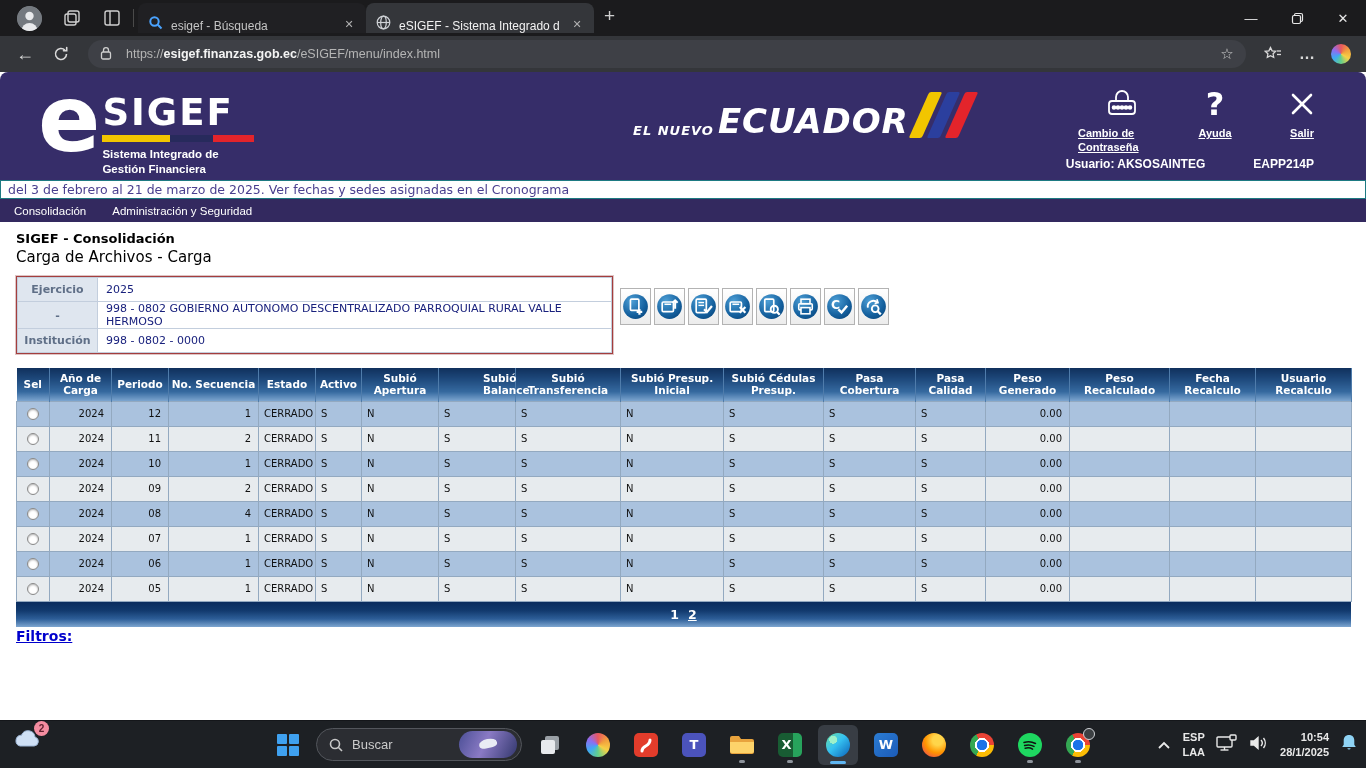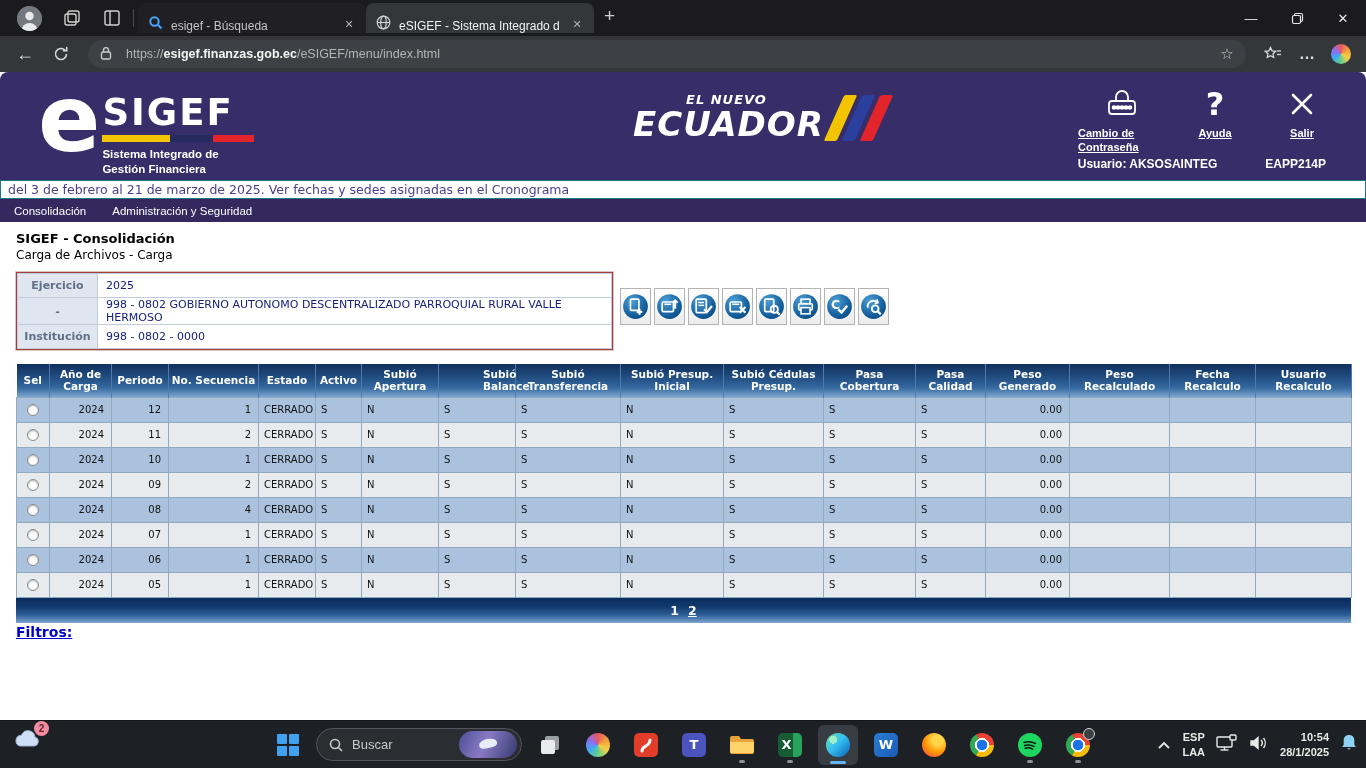--- a/index.html
+++ b/index.html
@@ -30,40 +30,40 @@
   
   .page{height:648px;display:flex;flex-direction:column;background:#fff}
   .site-header{height:108px;background:#362d69;position:relative;border-radius:8px 8px 0 0;flex:none}
   .logo{position:absolute;left:38px;top:6px;display:flex}
   .logo-e{font-family:"DejaVu Sans",sans-serif;font-size:92px;font-weight:bold;color:#fff;line-height:.92}
   .logo-right{display:flex;flex-direction:column;margin-left:2px;margin-top:16px}
   .logo-name{font-family:"DejaVu Sans",sans-serif;font-size:37px;font-weight:bold;color:#fff;letter-spacing:2px;line-height:1}
   .logo-stripe{height:7px;width:152px;margin:4px 0 5px;background:linear-gradient(90deg,#f2c500 0 45%,#272a5c 45% 73%,#e3242b 73% 100%)}
   .logo-sub{font-size:11.5px;color:#fff;font-weight:bold;line-height:1.3}
   .brand{position:absolute;left:633px;top:20px;display:flex;align-items:flex-end;color:#fff}
-  .brand-txt{display:flex;flex-direction:column;align-items:center;font-style:italic}
+  .brand-txt{display:flex;flex-direction:row;align-items:flex-end;font-style:italic}
   .brand-top{font-family:"DejaVu Sans",sans-serif;font-size:13px;font-weight:bold;letter-spacing:1px;margin-right:4px}
   .brand-name{font-family:"DejaVu Sans",sans-serif;font-size:34px;font-weight:bold;letter-spacing:1px;line-height:1}
   .brand-stripes{display:flex;gap:5px;margin-left:10px}
   .bstripe{width:13px;height:46px;transform:skewX(-24deg);border-radius:2px}
   .header-links{position:absolute;right:26px;top:12px;display:flex;gap:14px;align-items:flex-start}
   .hlink{display:flex;flex-direction:column;align-items:center;color:#fff;width:88px}
   .hlink-icon{height:40px;display:flex;align-items:center;justify-content:center}
   .hlink-label{font-size:11px;font-weight:bold;text-decoration:underline;line-height:1.3;margin-top:2px}
   .qmark{font-family:"DejaVu Sans",sans-serif;font-size:32px;font-weight:bold;color:#fff;line-height:1}
-  .user-line{position:absolute;right:40px;bottom:9px;display:flex;gap:48px;color:#fff;font-size:12px;font-weight:bold}
+  .user-line{position:absolute;right:52px;bottom:9px;display:flex;gap:48px;color:#fff;font-size:12px;font-weight:bold}
 
   
   .marquee{height:19px;border:1px solid #1d7a82;background:#fff;display:flex;align-items:center;padding:0 7px;color:#4a3f8f;font-size:12.5px;flex:none;font-family:"DejaVu Sans",sans-serif;white-space:nowrap;overflow:hidden}
   .menubar{height:23px;background:#33295f;display:flex;align-items:center;gap:26px;padding:0 14px;color:#fff;font-size:11.5px;flex:none}
 
   
   .content{flex:1;position:relative;padding:9px 16px 0 16px}
   .page-title{font-family:"DejaVu Sans",sans-serif;font-size:13px;font-weight:bold;color:#000}
-  .page-sub{font-family:"DejaVu Sans",sans-serif;font-size:12px;color:#000;margin-top:2px}
+  .page-sub{font-family:"DejaVu Sans",sans-serif;font-size:15px;color:#000;margin-top:2px}
   .formbox{margin-top:10px;width:597px;border:1px solid #a33e3e;box-shadow:0 0 0 1px #dfc4c4}
   .formtable{border-collapse:collapse;width:100%;font-size:11px;font-family:"DejaVu Sans",sans-serif}
   .formtable td{border:1px solid #c3cedd;height:24px}
   .flabel{background:#dfe6ef;color:#5f6f87;font-weight:bold;text-align:center;width:80px}
   .fvalue{color:#19217d;padding-left:8px;background:#fff}
 
   .toolbar{position:absolute;left:620px;top:66px;display:flex;gap:3px}
   .tbtn{width:31px;height:37px;background:linear-gradient(#ffffff,#ececec);border:1px solid #b3b3b3;display:flex;align-items:center;justify-content:center}
 
   .rtable{table-layout:fixed;border-collapse:collapse;width:1335px;margin-top:14px;font-family:"DejaVu Sans",sans-serif}

